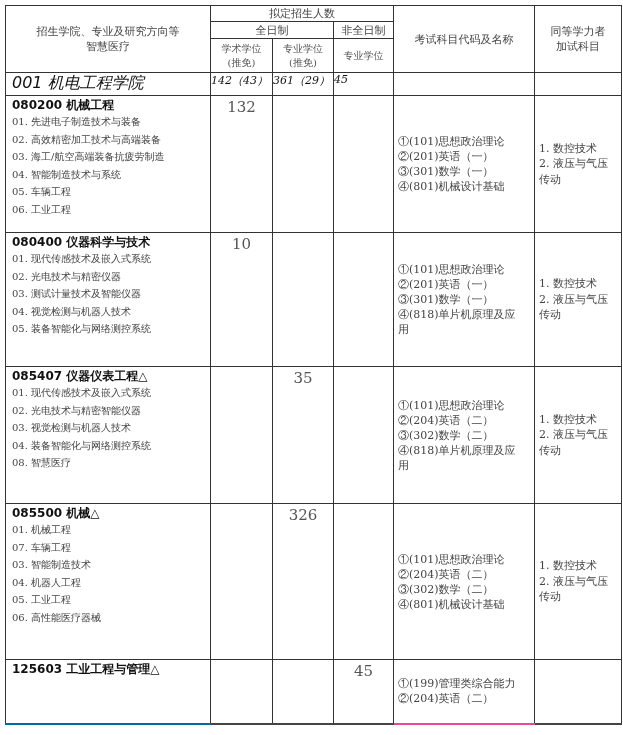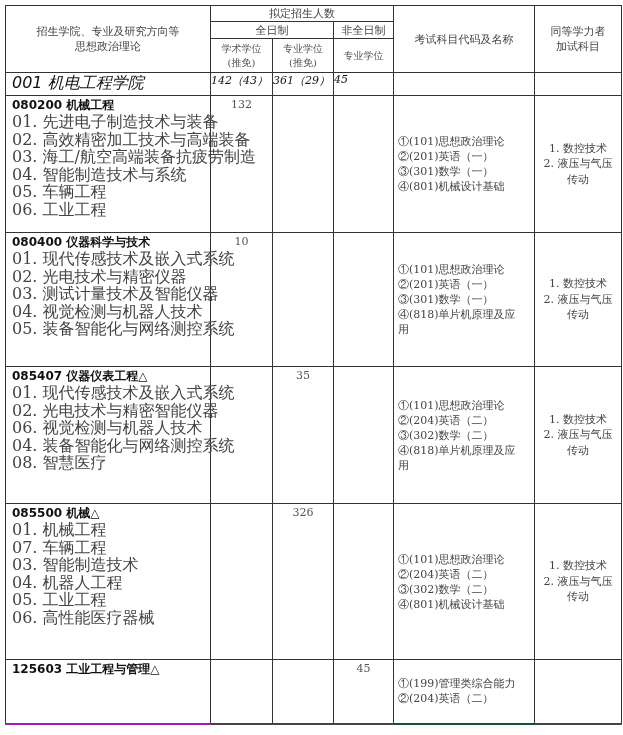--- a/index.html
+++ b/index.html
@@ -14,43 +14,43 @@
     border:1px solid #333; padding:0; vertical-align:top; font-weight:normal;
   }
   .hdr { font-size:11px; color:#444; text-align:center; vertical-align:middle !important; line-height:15px; }
   .hdr-sm { font-size:10px; color:#555; text-align:center; vertical-align:middle !important; line-height:14px; }
   .thick-top td { border-top:2px solid #444; }
   .college-row td { height:22px; vertical-align:middle; }
   .college-name { font-family:"DejaVu Sans","Liberation Sans",sans-serif; font-weight:bold; font-style:italic; font-size:16px; padding-left:6px !important; color:#111; }
   .college-num { font-family:"DejaVu Serif","Liberation Serif",serif; font-weight:bold; font-style:italic; font-size:11px; text-align:left; color:#111; }
   .major-cell { padding:2px 4px 0 6px !important; }
   .major-title { font-family:"DejaVu Sans","Liberation Sans",sans-serif; font-weight:bold; font-size:12px; color:#111; line-height:15px; }
-  .dir { font-size:16px; color:#444; line-height:17.5px; white-space:nowrap; }
-  .quota { font-size:11px; color:#555; text-align:center; padding-top:2px !important; }
+  .dir { font-size:10px; color:#444; line-height:17.5px; white-space:nowrap; }
+  .quota { font-size:15px; color:#555; text-align:center; padding-top:2px !important; }
   .exam-cell, .extra-cell { vertical-align:middle !important; padding:0 4px !important; }
   .exam-line { font-size:11px; color:#444; line-height:15px; }
-  .extra-line { font-size:11px; color:#444; line-height:15.5px;text-align:center; }
+  .extra-line { font-size:11px; color:#444; line-height:15.5px; }
 </style>
 </head>
 <body>
 
 <table class="admissions">
   <colgroup>
     <col style="width:205px">
     <col style="width:62px">
     <col style="width:61px">
     <col style="width:60px">
     <col style="width:141px">
     <col style="width:87px">
   </colgroup>
   <tbody>
       <tr style="height:15px">
     <td rowspan="3" class="hdr">
       <div>招生学院、专业及研究方向等</div>
-      <div>思想政治理论</div>
+      <div>智慧医疗</div>
     </td>
     <td colspan="3" class="hdr">拟定招生人数</td>
     <td rowspan="3" class="hdr">考试科目代码及名称</td>
     <td rowspan="3" class="hdr">
       <div>同等学力者</div>
       <div>加试科目</div>
     </td>
   </tr>
   <tr style="height:17px">
     <td colspan="2" class="hdr">全日制</td>
@@ -127,21 +127,21 @@
       <div class="extra-line">2. 液压与气压</div>
       <div class="extra-line">传动</div>
     </td>
   </tr>
 
   <tr style="height:137px">
     <td class="major-cell">
       <div class="major-title">085407 仪器仪表工程△</div>
       <div class="dir">01. 现代传感技术及嵌入式系统</div>
       <div class="dir">02. 光电技术与精密智能仪器</div>
-      <div class="dir">06. 视觉检测与机器人技术</div>
+      <div class="dir">03. 视觉检测与机器人技术</div>
       <div class="dir">04. 装备智能化与网络测控系统</div>
       <div class="dir">08. 智慧医疗</div>
     </td>
     <td class="quota"></td>
     <td class="quota">35</td>
     <td class="quota"></td>
     <td class="exam-cell">
       <div class="exam-line">①(101)思想政治理论</div>
       <div class="exam-line">②(204)英语（二）</div>
       <div class="exam-line">③(302)数学（二）</div>
@@ -175,26 +175,26 @@
       <div class="exam-line">④(801)机械设计基础</div>
     </td>
     <td class="extra-cell">
       <div class="extra-line">1. 数控技术</div>
       <div class="extra-line">2. 液压与气压</div>
       <div class="extra-line">传动</div>
     </td>
   </tr>
 
   <tr class="thick-top" style="height:64px">
-    <td class="major-cell" style="border-bottom:2px solid #a21caf">
+    <td class="major-cell" style="border-bottom:2px solid #0369a1">
       <div class="major-title">125603 工业工程与管理△</div>
     </td>
     <td class="quota" style="border-bottom:2px solid #444"></td>
     <td class="quota" style="border-bottom:2px solid #444"></td>
     <td class="quota" style="border-bottom:2px solid #444">45</td>
-    <td class="exam-cell" style="border-bottom:2px solid #14532d">
+    <td class="exam-cell" style="border-bottom:2px solid #ec4899">
       <div class="exam-line">①(199)管理类综合能力</div>
       <div class="exam-line">②(204)英语（二）</div>
     </td>
     <td class="extra-cell" style="border-bottom:2px solid #444"></td>
   </tr>
 </tbody>
   </table>
 
 </body></html>

